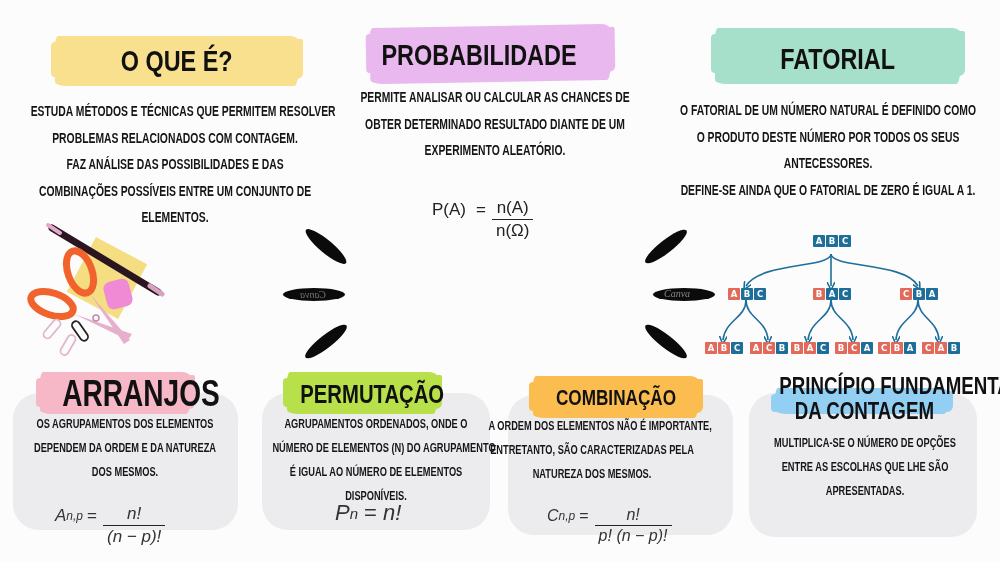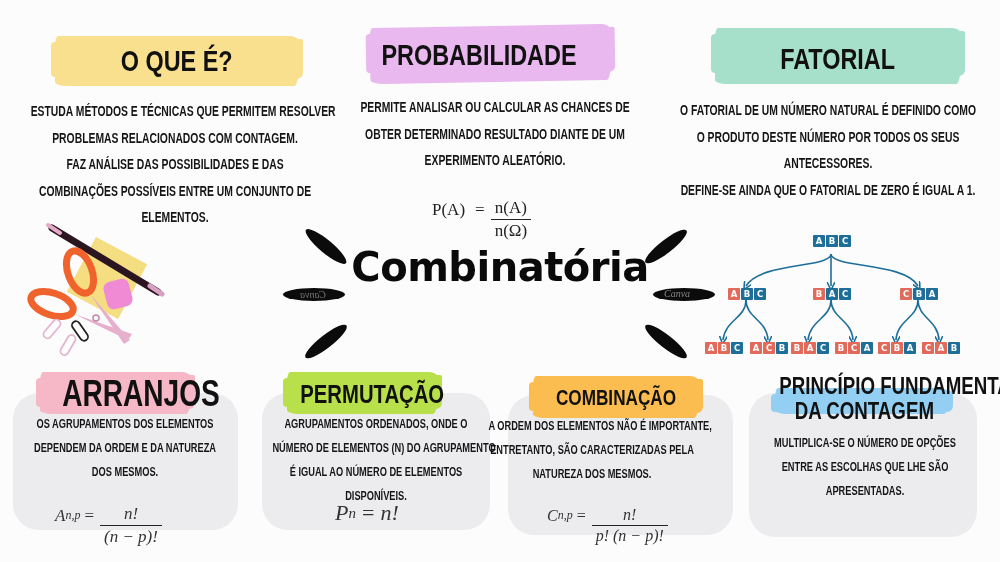--- a/index.html
+++ b/index.html
@@ -10,21 +10,21 @@
   .brush::before, .brush::after { content: ""; position: absolute; background: inherit; }
   .brush::before { left: -4px; top: 6px; width: 8px; height: 70%; border-radius: 4px; }
   .brush::after { right: -5px; top: 3px; width: 9px; height: 80%; border-radius: 5px 2px 6px 3px; }
 
   .heading { position: absolute; text-align: center; font-family: "Liberation Sans", sans-serif; font-weight: bold; color: #111; white-space: nowrap; }
   .heading span { display: inline-block; transform: scaleX(0.78); }
 
   .body-text { position: absolute; text-align: center; font-weight: bold; font-size: 14px; line-height: 26.5px; text-transform: uppercase; color: #141414; }
   .body-text .line { display: block; white-space: nowrap; transform: scaleX(0.74); }
 
-  .formula { position: absolute; font-family: Liberation Serif, serif; color: #222; display: flex; align-items: center; }
+  .formula { position: absolute; font-family: Liberation Sans, sans-serif; color: #222; display: flex; align-items: center; }
   .frac { display: inline-flex; flex-direction: column; align-items: center; margin-left: 6px; }
   .frac .num { padding: 0 4px 1px; margin-top: 20px; }
   .frac .den { border-top: 1.5px solid #222; padding: 1px 4px 0; }
 
   .card { position: absolute; background: #ececef; border-radius: 26px; }
   .card-text { position: absolute; text-align: center; font-weight: bold; font-size: 12.5px; line-height: 24px; text-transform: uppercase; color: #151515; }
   .card-text .line { display: block; white-space: nowrap; transform: scaleX(0.74); }
 
   .center-title { position: absolute; left: 340px; top: 246px; width: 320px; text-align: center; font-family: "DejaVu Sans", sans-serif; font-weight: bold; color: #0a0a0a; }
   .center-title .t1 { display: block; font-size: 40px; line-height: 42px; }
@@ -48,21 +48,21 @@
 <div class="body-text" style="left:-20px;top:98px;width:390px;">
   <span class="line">ESTUDA MÉTODOS E TÉCNICAS QUE PERMITEM RESOLVER</span>
   <span class="line">PROBLEMAS RELACIONADOS COM CONTAGEM.</span>
   <span class="line">FAZ ANÁLISE DAS POSSIBILIDADES E DAS</span>
   <span class="line">COMBINAÇÕES POSSÍVEIS ENTRE UM CONJUNTO DE</span>
   <span class="line">ELEMENTOS.</span>
 </div>
 
 <div class="brush" style="left:370px;top:26px;width:240px;height:56px;background:#e8b8ee;transform:rotate(-1deg);"></div>
 <div class="heading" style="left:354px;top:34px;width:240px;font-size:30px;line-height:42px;"><span>PROBABILIDADE</span></div>
-<div class="body-text" style="left:310px;top:94px;width:370px;text-align:center;">
+<div class="body-text" style="left:310px;top:84px;width:370px;text-align:center;">
   <span class="line">PERMITE ANALISAR OU CALCULAR AS CHANCES DE</span>
   <span class="line">OBTER DETERMINADO RESULTADO DIANTE DE UM</span>
   <span class="line">EXPERIMENTO ALEATÓRIO.</span>
 </div>
 <div class="formula" style="left:432px;top:178px;font-size:17px;">
   <span>P(A)</span>
   <span style="margin-left:10px;">=</span>
   <span class="frac">
     <span class="num">n(A)</span>
     <span class="den">n(Ω)</span>
@@ -167,21 +167,20 @@
 
 <div class="ray" style="left:300px;top:240px;width:52px;height:13px;transform:rotate(40deg);"></div>
 <div class="ray" style="left:283px;top:288px;width:62px;height:13px;"></div>
 <div class="ray" style="left:300px;top:335px;width:52px;height:13px;transform:rotate(-38deg);"></div>
 <div class="ray" style="left:640px;top:240px;width:52px;height:13px;transform:rotate(-38deg);"></div>
 <div class="ray" style="left:653px;top:288px;width:62px;height:13px;"></div>
 <div class="ray" style="left:640px;top:335px;width:52px;height:13px;transform:rotate(38deg);"></div>
 <span class="watermark" style="left:300px;top:289px;transform:scaleX(-1);color:#777;">Canva</span>
 <span class="watermark" style="left:664px;top:288px;color:#888;">Canva</span>
 <div class="center-title">
-  <span class="t2">Combinatória</span>
 </div>
 
 <div class="card" style="left:13px;top:393px;width:225px;height:137px;"></div>
 <div class="brush" style="left:40px;top:372px;width:150px;height:42px;background:#f6b8c6;"></div>
 <div class="heading" style="left:40px;top:373px;width:150px;font-size:36px;line-height:42px;"><span>ARRANJOS</span></div>
 <div class="card-text" style="left:-5px;top:412px;width:260px;">
   <span class="line">OS AGRUPAMENTOS DOS ELEMENTOS</span>
   <span class="line">DEPENDEM DA ORDEM E DA NATUREZA</span>
   <span class="line">DOS MESMOS.</span>
 </div>

